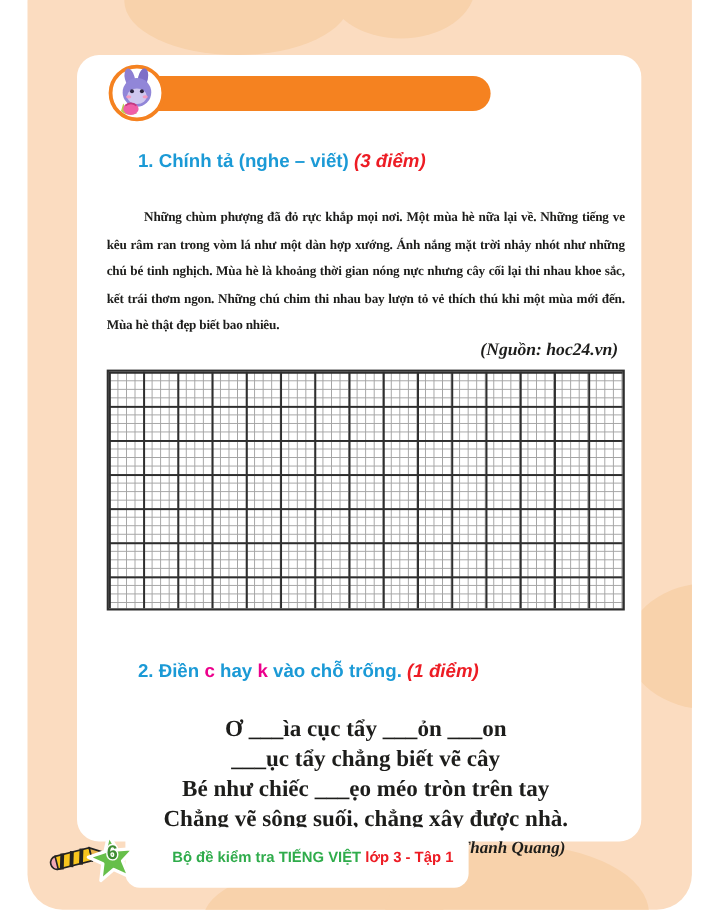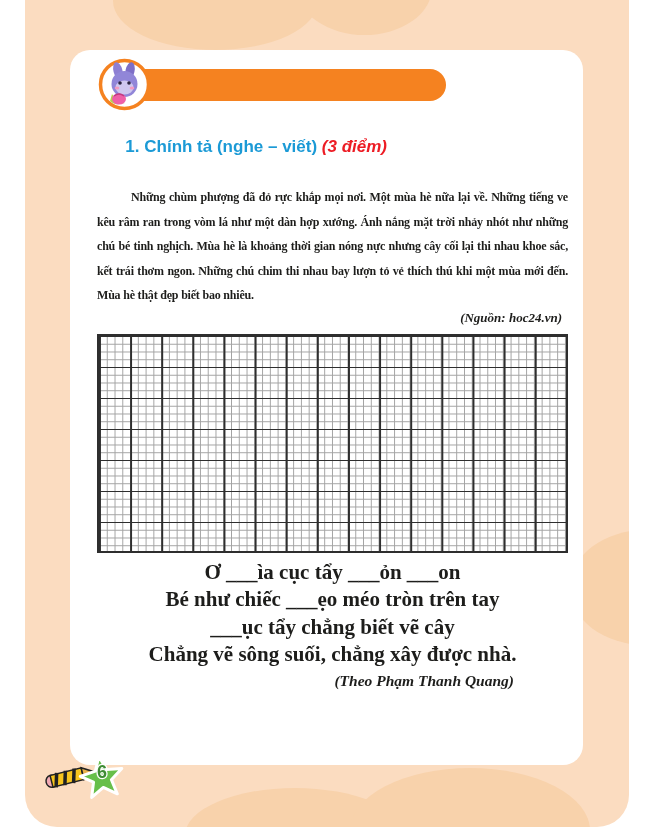--- a/index.html
+++ b/index.html
@@ -42,21 +42,21 @@
   .magenta { color:#ec008c; }
 
   .para {
     margin-top:5px; font-family:"Liberation Serif", serif; font-weight:bold;
     font-size:12px; line-height:24.5px; letter-spacing:-0.2px;
     color:#1d1d1b; text-align:justify; text-indent:34px;
   }
   .source {
     margin-top:2px; margin-right:6px; text-align:right;
     font-family:"Liberation Serif", serif; font-weight:bold; font-style:italic;
-    font-size:13px; color:#1d1d1b;
+    font-size:16px; color:#1d1d1b;
   }
 
   
   .grid {
     margin-top:8px; width:471px; height:219px; background-color:#ffffff;
     border:2px solid #2e2e2e;
     background-image:
       linear-gradient(to right,  #2e2e2e 1.5px, transparent 1.5px),
       linear-gradient(to bottom, #2e2e2e 1.5px, transparent 1.5px),
       linear-gradient(to right,  #a3a3a3 1px,   transparent 1px),
@@ -127,25 +127,28 @@
     <div class="h-line">
       <span class="blue">1. Chính tả (nghe – viết) </span><span class="red-it">(3 điểm)</span>
     </div>
 
     <p class="para">Những chùm phượng đã đỏ rực khắp mọi nơi. Một mùa hè nữa lại về. Những tiếng ve kêu râm ran trong vòm lá như một dàn hợp xướng. Ánh nắng mặt trời nhảy nhót như những chú bé tinh nghịch. Mùa hè là khoảng thời gian nóng nực nhưng cây cối lại thi nhau khoe sắc, kết trái thơm ngon. Những chú chim thi nhau bay lượn tỏ vẻ thích thú khi một mùa mới đến. Mùa hè thật đẹp biết bao nhiêu.</p>
 
     <div class="source">(Nguồn: hoc24.vn)</div>
 
     <div class="grid"></div>
 
+    <div class="h-line h-line2">
+      <span class="blue">2. Điền </span><span class="magenta">c</span><span class="blue"> hay </span><span class="magenta">k</span><span class="blue"> vào chỗ trống. </span><span class="red-it">(1 điểm)</span>
+    </div>
 
     <div class="poem">
       <div>Ơ ___ìa cục tẩy ___ỏn ___on</div>
+      <div>___ục tẩy chẳng biết vẽ cây</div>
       <div>Bé như chiếc ___ẹo méo tròn trên tay</div>
-      <div>___ục tẩy chẳng biết vẽ cây</div>
       <div>Chẳng vẽ sông suối, chẳng xây được nhà.</div>
     </div>
 
     <div class="author">(Theo Phạm Thanh Quang)</div>
 
   </div>
 
   <div class="footer">
     <span class="pencil">
       <svg width="54" height="34" viewBox="0 0 54 34">
@@ -158,15 +161,18 @@
           <polygon points="41,11 51,17 41,23" fill="#e8b24a" stroke="#222222" stroke-width="1.5"></polygon>
         </g>
       </svg>
     </span>
     <span class="star">
       <svg width="48" height="50" viewBox="0 0 48 50">
         <polygon points="20.9,4.2 28.5,17.6 43.8,16.4 33.4,27.7 39.3,41.8 25.3,35.4 13.7,45.4 15.5,30.2 2.3,24.3 17.4,19.2" fill="#67bf4a" stroke="#ffffff" stroke-width="3" stroke-linejoin="round"></polygon>
         <text x="24" y="26" text-anchor="middle" font-family="Liberation Sans, sans-serif" font-size="18" font-weight="bold" fill="#3e8c33" stroke="#ffffff" stroke-width="2.5" paint-order="stroke">6</text>
       </svg>
     </span>
+    <span class="pill">
+      <span class="green">Bộ đề kiểm tra TIẾNG VIỆT </span><span class="red">lớp 3 - Tập 1</span>
+    </span>
   </div>
 
 </div>
 
 </body></html>

